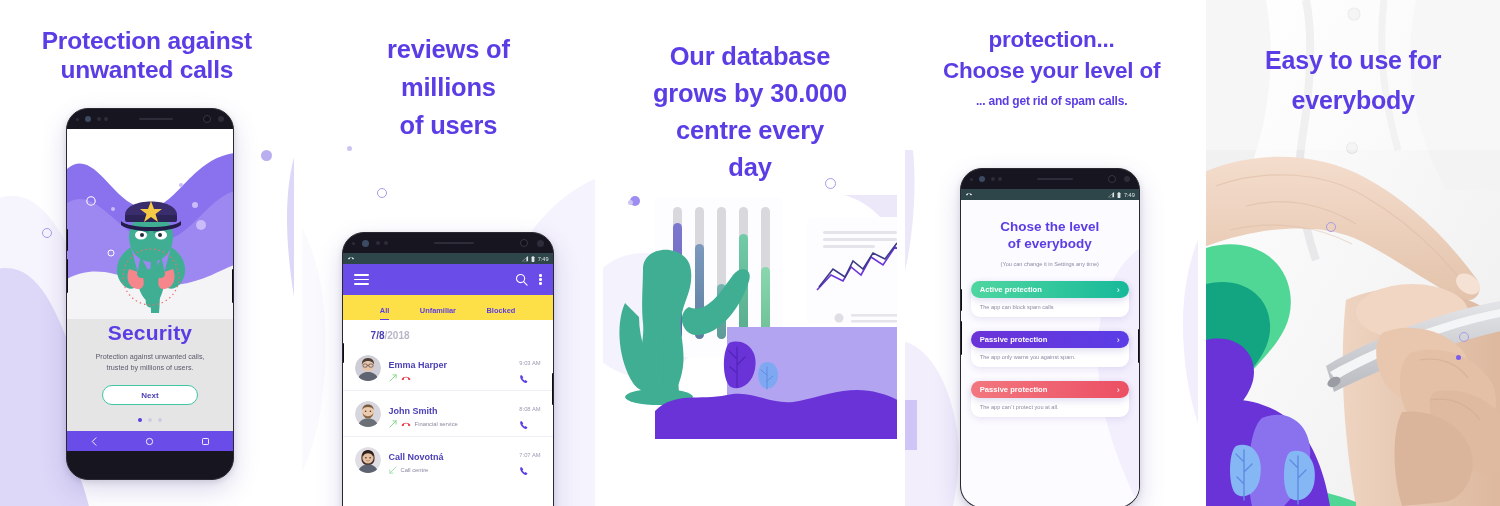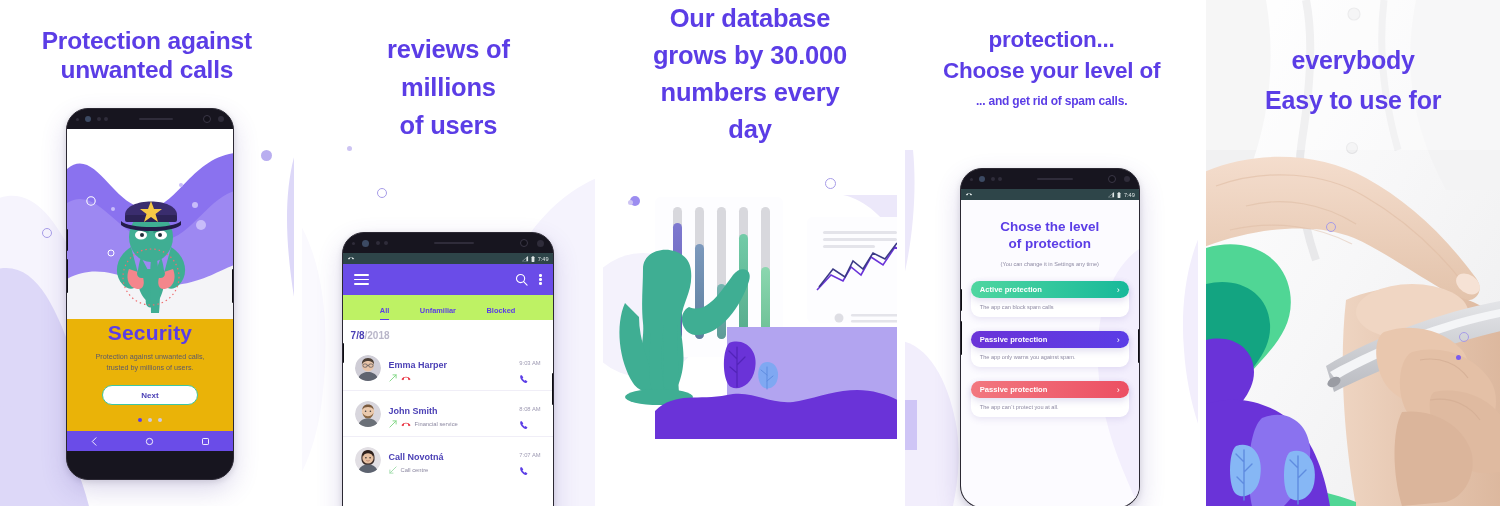--- a/index.html
+++ b/index.html
@@ -30,21 +30,21 @@
     z-index: 30;
     text-align: center;
     color: #5b3de6;
     font-weight: bold;
     letter-spacing: -0.2px;
     padding: 0 10px;
   }
   .headline .l { display: block; }
   .h1 { font-size: 24.5px; line-height: 29px; padding-top: 26px; }
   .h2 { font-size: 25.5px; line-height: 38px; padding-top: 30px; }
-  .h3 { font-size: 25.5px; line-height: 37px; }
+  .h3 { font-size: 25.5px; line-height: 37px; padding-top: 38px; }
   .h4 { font-size: 22.5px; line-height: 31px; padding-top: 24px; }
   .h4 .sub { font-size: 12px; line-height: 31px; display:block; }
   .h5 { font-size: 25px; line-height: 40px; padding-top: 40px; }
 
   
   .blob { position: absolute; z-index: 1; pointer-events: none; }
 
   .dot-ring {
     position: absolute; z-index: 20;
     border-radius: 50%;
@@ -73,21 +73,21 @@
     padding: 0 9px;
   }
   .sensor { border-radius: 50%; background: #2f2c3a; }
   .speaker { height: 2.5px; width: 34px; background: #2f2c3a; border-radius: 2px; margin: 0 auto; }
   .cam-ring {
     width: 8px; height: 8px; border-radius: 50%;
     border: 1.5px solid #3a3646; background: #13111a;
   }
   .screen {
     position: relative;
-    background: #eab308;
+    background: #e5e5e5;
     overflow: hidden;
     width: 100%;
   }
   .side-btn {
     position: absolute; width: 2px; background: #0d0c12; border-radius: 2px; z-index: 12;
   }
 
   
   .p1-screen { height: 322px; }
   .p1-art { position: absolute; inset: 0 0 auto 0; height: 190px; overflow: hidden; background: #fff; }
@@ -120,24 +120,24 @@
     height: 11px; background: #2e4549; display:flex; align-items:center;
     justify-content: space-between; padding: 0 4px; color: #dfe6e6; font-size: 5.6px;
   }
   .sb-right { display:flex; align-items:center; gap: 2.5px; }
   .appbar {
     height: 31px; background: #6a4ce8; display:flex; align-items:center;
     justify-content: space-between; padding: 0 11px;
   }
   .burger i { display:block; width: 15px; height: 1.8px; background:#fff; margin: 2.6px 0; border-radius:2px; }
   .dots3 i { display:block; width: 2.4px; height: 2.4px; background:#fff; border-radius:50%; margin: 1.6px 0; }
-  .tabs { display:flex; justify-content: space-around; padding: 11px 22px 0; background:#bef264; }
+  .tabs { display:flex; justify-content: space-around; padding: 11px 22px 0; background:#fde047; }
   .tab { font-size: 7.4px; color:#5b3de6; font-weight:bold; padding-bottom: 4px; }
   .tab.active { border-bottom: 1.6px solid #5b3de6; }
-  .datehdr { padding: 10px 8px 4px; font-size: 10px; font-weight: bold; background:#fff; }
+  .datehdr { padding: 10px 28px 4px; font-size: 10px; font-weight: bold; background:#fff; }
   .datehdr .d1 { color:#4a3fb5; }
   .datehdr .d2 { color:#b9b6c9; }
   .call-row {
     display:flex; align-items:center; gap: 8px; padding: 6px 12px 6px 12px; background:#fff;
     border-top: 1px solid #f0eef7;
   }
   .avatar { width: 26px; height: 26px; border-radius: 50%; flex: none; overflow:hidden; position:relative; }
   .call-mid { flex: 1; min-width:0; }
   .call-name { font-size: 9px; font-weight: bold; color:#4a3fb5; line-height: 12px; text-align: center; }
   .call-meta { display:flex; align-items:center; gap: 4px; margin-top: 2px; }
@@ -455,21 +455,21 @@
       </div>
       <div class="side-btn" style="left:-1px;top:110px;height:20px;"></div>
       <div class="side-btn" style="right:-1px;top:140px;height:32px;"></div>
     </div>
   </div>
 
   <div class="panel">
     <div class="headline h3">
       <span class="l">Our database</span>
       <span class="l">grows by 30.000</span>
-      <span class="l">numbers every</span>
+      <span class="l">centre every</span>
       <span class="l">day</span>
     </div>
 
     <div class="dot-ring" style="left:222px;top:178px;width:11px;height:11px;"></div>
     <div class="dot-solid" style="left:25px;top:200px;width:5px;height:5px;background:#cdc4f3;"></div>
 
     <svg class="blob" style="left:0;top:195px;z-index:5;" width="300" height="311" viewBox="0 0 300 311">
       <defs>
         <linearGradient id="gb1" x1="0" y1="0" x2="0" y2="1">
             <stop offset="0" stop-color="#7e79d0"></stop>
@@ -593,21 +593,21 @@
           </span>
         </div>
 
         <svg style="position:absolute;right:0;top:60px;" width="90" height="258" viewBox="0 0 90 258">
           <path d="M90 0 C 58 22 44 74 50 130 C 56 186 76 226 90 258 Z" fill="#f3effd"></path>
         </svg>
 
         <div style="position:relative;z-index:3;">
           <div class="p4-title">
             <span>Chose the level</span><br>
-            <span>of protection</span>
+            <span>of everybody</span>
           </div>
           <div class="p4-note">(You can change it in Settings any time)</div>
 
           <div class="lvl-card">
             <div class="lvl-pill green">
               <span>Active protection</span>
               <span class="chev">›</span>
             </div>
             <div class="lvl-desc">The app can block spam calls</div>
           </div>
@@ -699,22 +699,22 @@
         <path d="M30 446 C 48 440 58 458 54 478 C 51 494 38 500 30 494 C 22 488 22 452 30 446 Z" fill="#86b7f5"></path>
         <path d="M38 450 L38 500 M38 462 L30 454 M38 472 L46 464 M38 484 L31 477" stroke="#5f8ce0" stroke-width="1.4" fill="none" stroke-linecap="round"></path>
         <path d="M84 452 C 102 446 112 464 108 484 C 105 498 92 504 84 498 C 76 492 76 458 84 452 Z" fill="#86b7f5"></path>
         <path d="M92 456 L92 504 M92 468 L84 460 M92 478 L100 470" stroke="#5f8ce0" stroke-width="1.4" fill="none" stroke-linecap="round"></path>
 
         <rect width="300" height="150" fill="#ffffff" opacity="0.34"></rect>
       </svg>
     </div>
 
     <div class="headline h5" style="position:relative;z-index:30;">
+      <span class="l">Easy to use for</span>
       <span class="l">everybody</span>
-      <span class="l">Easy to use for</span>
     </div>
 
     <div class="dot-ring" style="left:120px;top:222px;width:10px;height:10px;z-index:25;"></div>
     <div class="dot-ring" style="left:253px;top:332px;width:10px;height:10px;z-index:25;"></div>
     <div class="dot-solid" style="left:250px;top:355px;width:5px;height:5px;background:#7b5cf0;z-index:25;"></div>
   </div>
 
 </div>
 
 </body></html>

